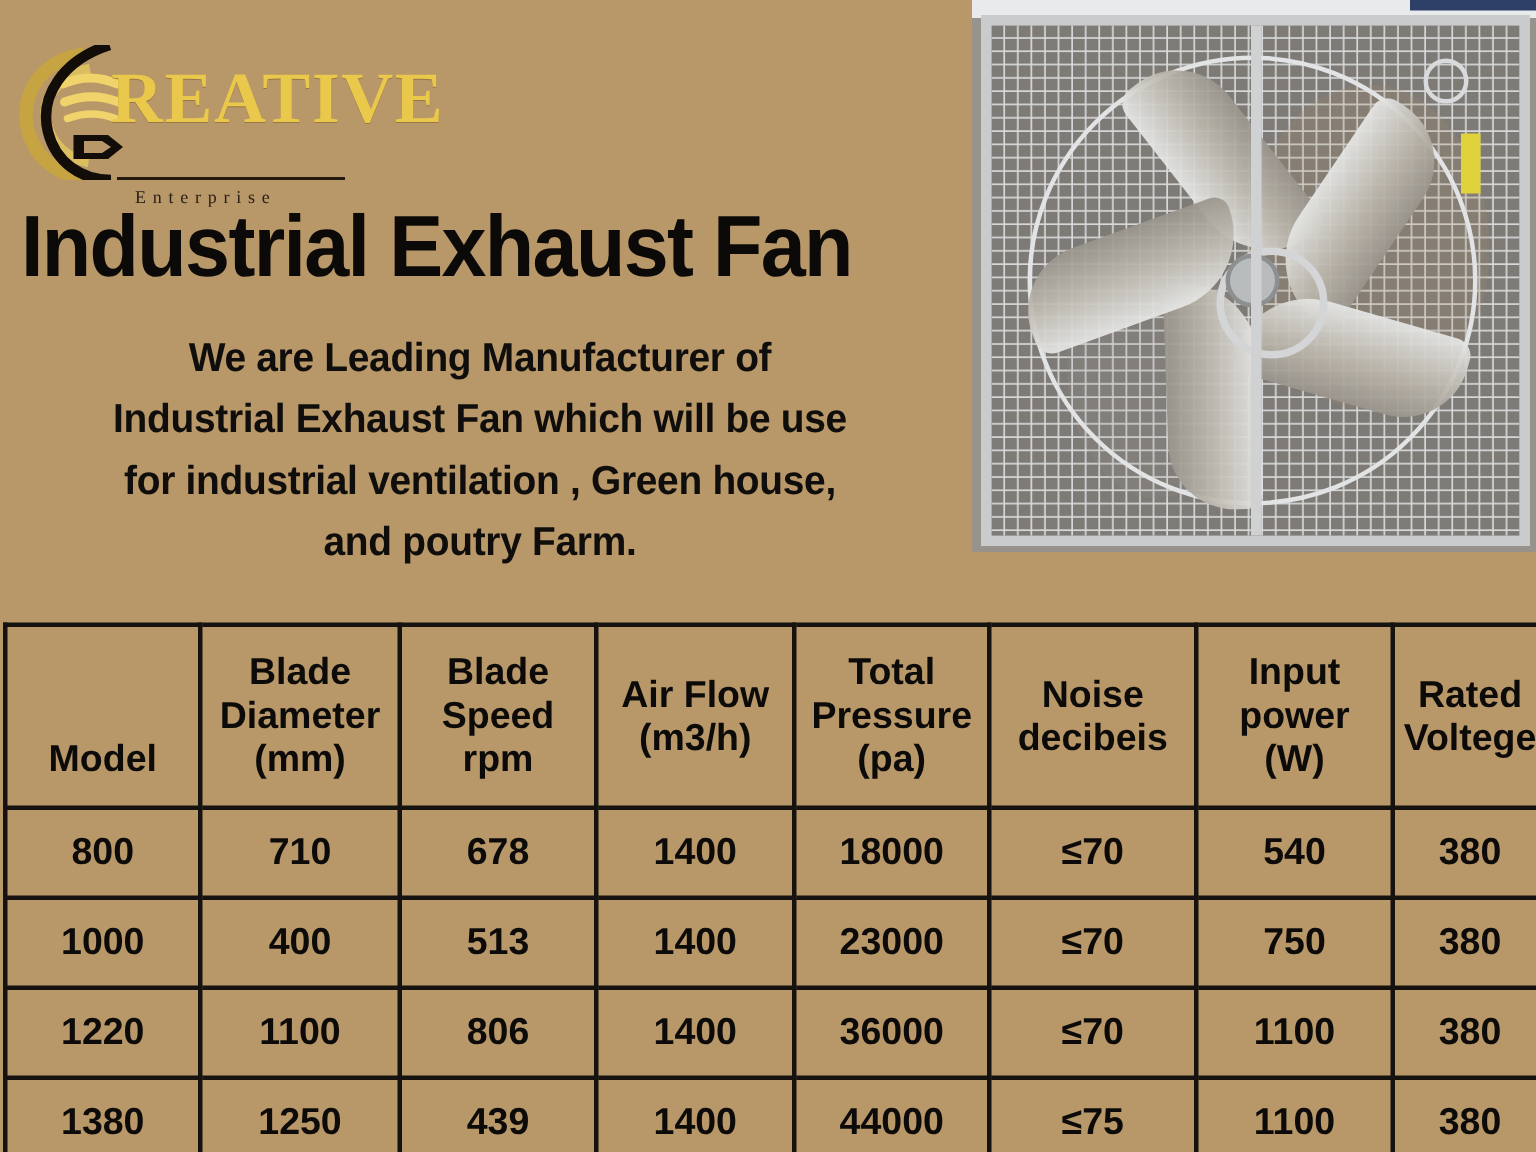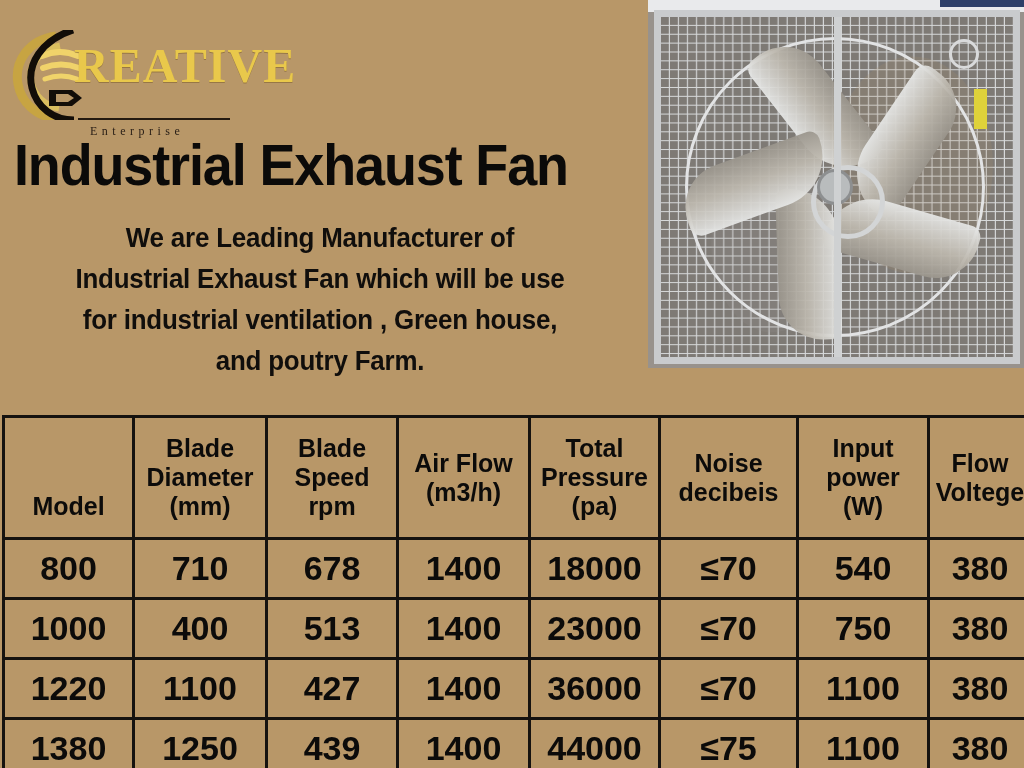--- a/index.html
+++ b/index.html
@@ -114,21 +114,21 @@
     padding:0 2px;
   }
   #spec thead th {
     height:122px;
     font-size:25px; line-height:29px;
     vertical-align:middle;
   }
   #spec thead th.bottomish { vertical-align:bottom; padding-bottom:16px; }
   #spec tbody td {
     height:60px;
-    font-size:34px;
+    font-size:25px;
     vertical-align:middle;
   }
   #spec col.c0 { width:130px; }
   #spec col.c1 { width:133px; }
   #spec col.c2 { width:131px; }
   #spec col.c3 { width:132px; }
   #spec col.c4 { width:130px; }
   #spec col.c5 { width:138px; }
   #spec col.c6 { width:131px; }
   #spec col.c7 { width:103px; }
@@ -245,21 +245,21 @@
       <th>
         <span>Noise</span><br>
         <span>decibeis</span>
       </th>
       <th>
         <span>Input</span><br>
         <span>power</span><br>
         <span>(W)</span>
       </th>
       <th>
-        <span>Flow</span><br>
+        <span>Rated</span><br>
         <span>Voltege</span>
       </th>
     </tr>
   </thead>
   <tbody>
     <tr>
       <td>800</td>
       <td>710</td>
       <td>678</td>
       <td>1400</td>
@@ -274,21 +274,21 @@
       <td>513</td>
       <td>1400</td>
       <td>23000</td>
       <td>≤70</td>
       <td>750</td>
       <td>380</td>
     </tr>
     <tr>
       <td>1220</td>
       <td>1100</td>
-      <td>427</td>
+      <td>806</td>
       <td>1400</td>
       <td>36000</td>
       <td>≤70</td>
       <td>1100</td>
       <td>380</td>
     </tr>
     <tr>
       <td>1380</td>
       <td>1250</td>
       <td>439</td>

